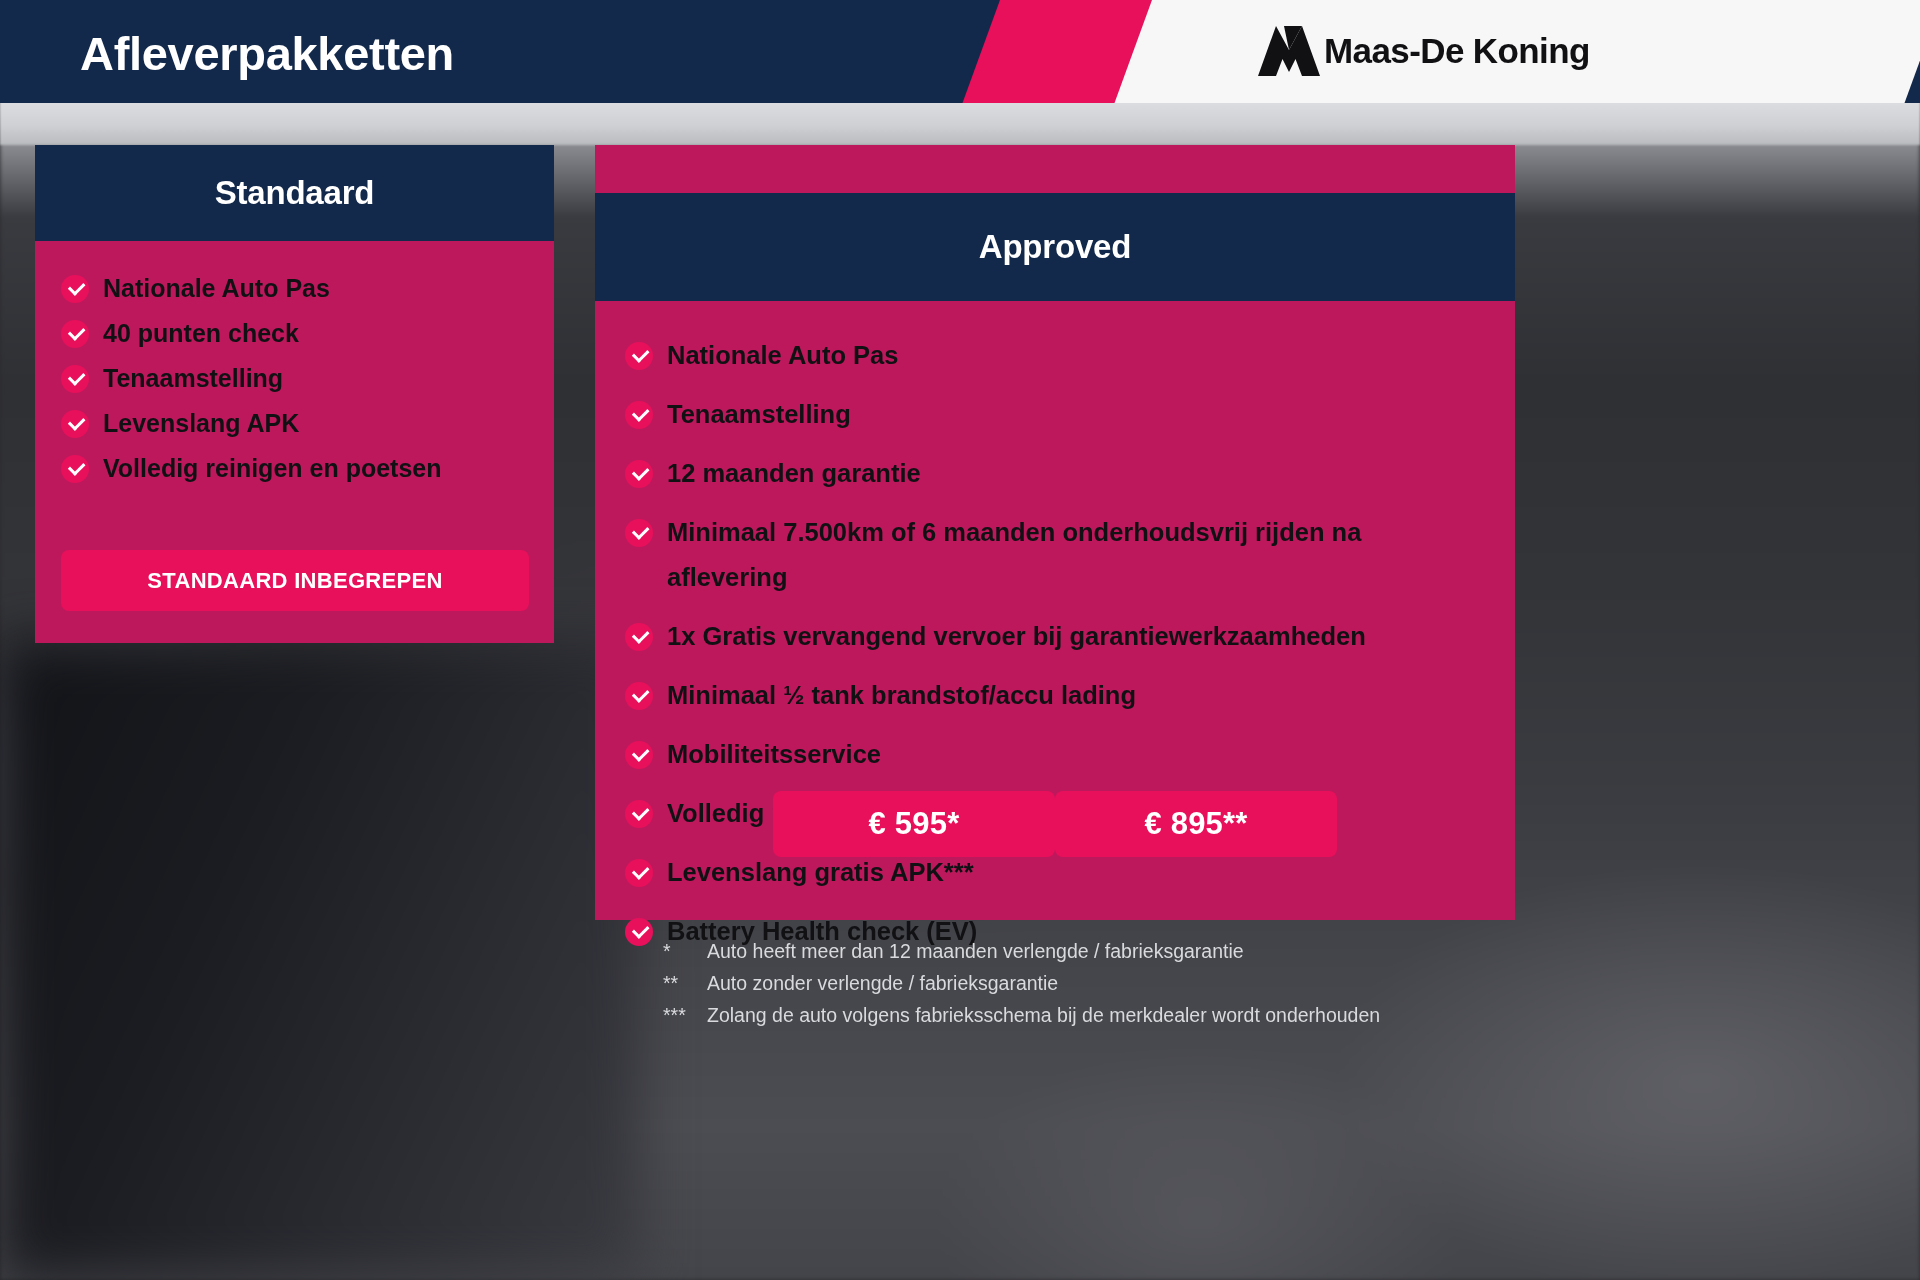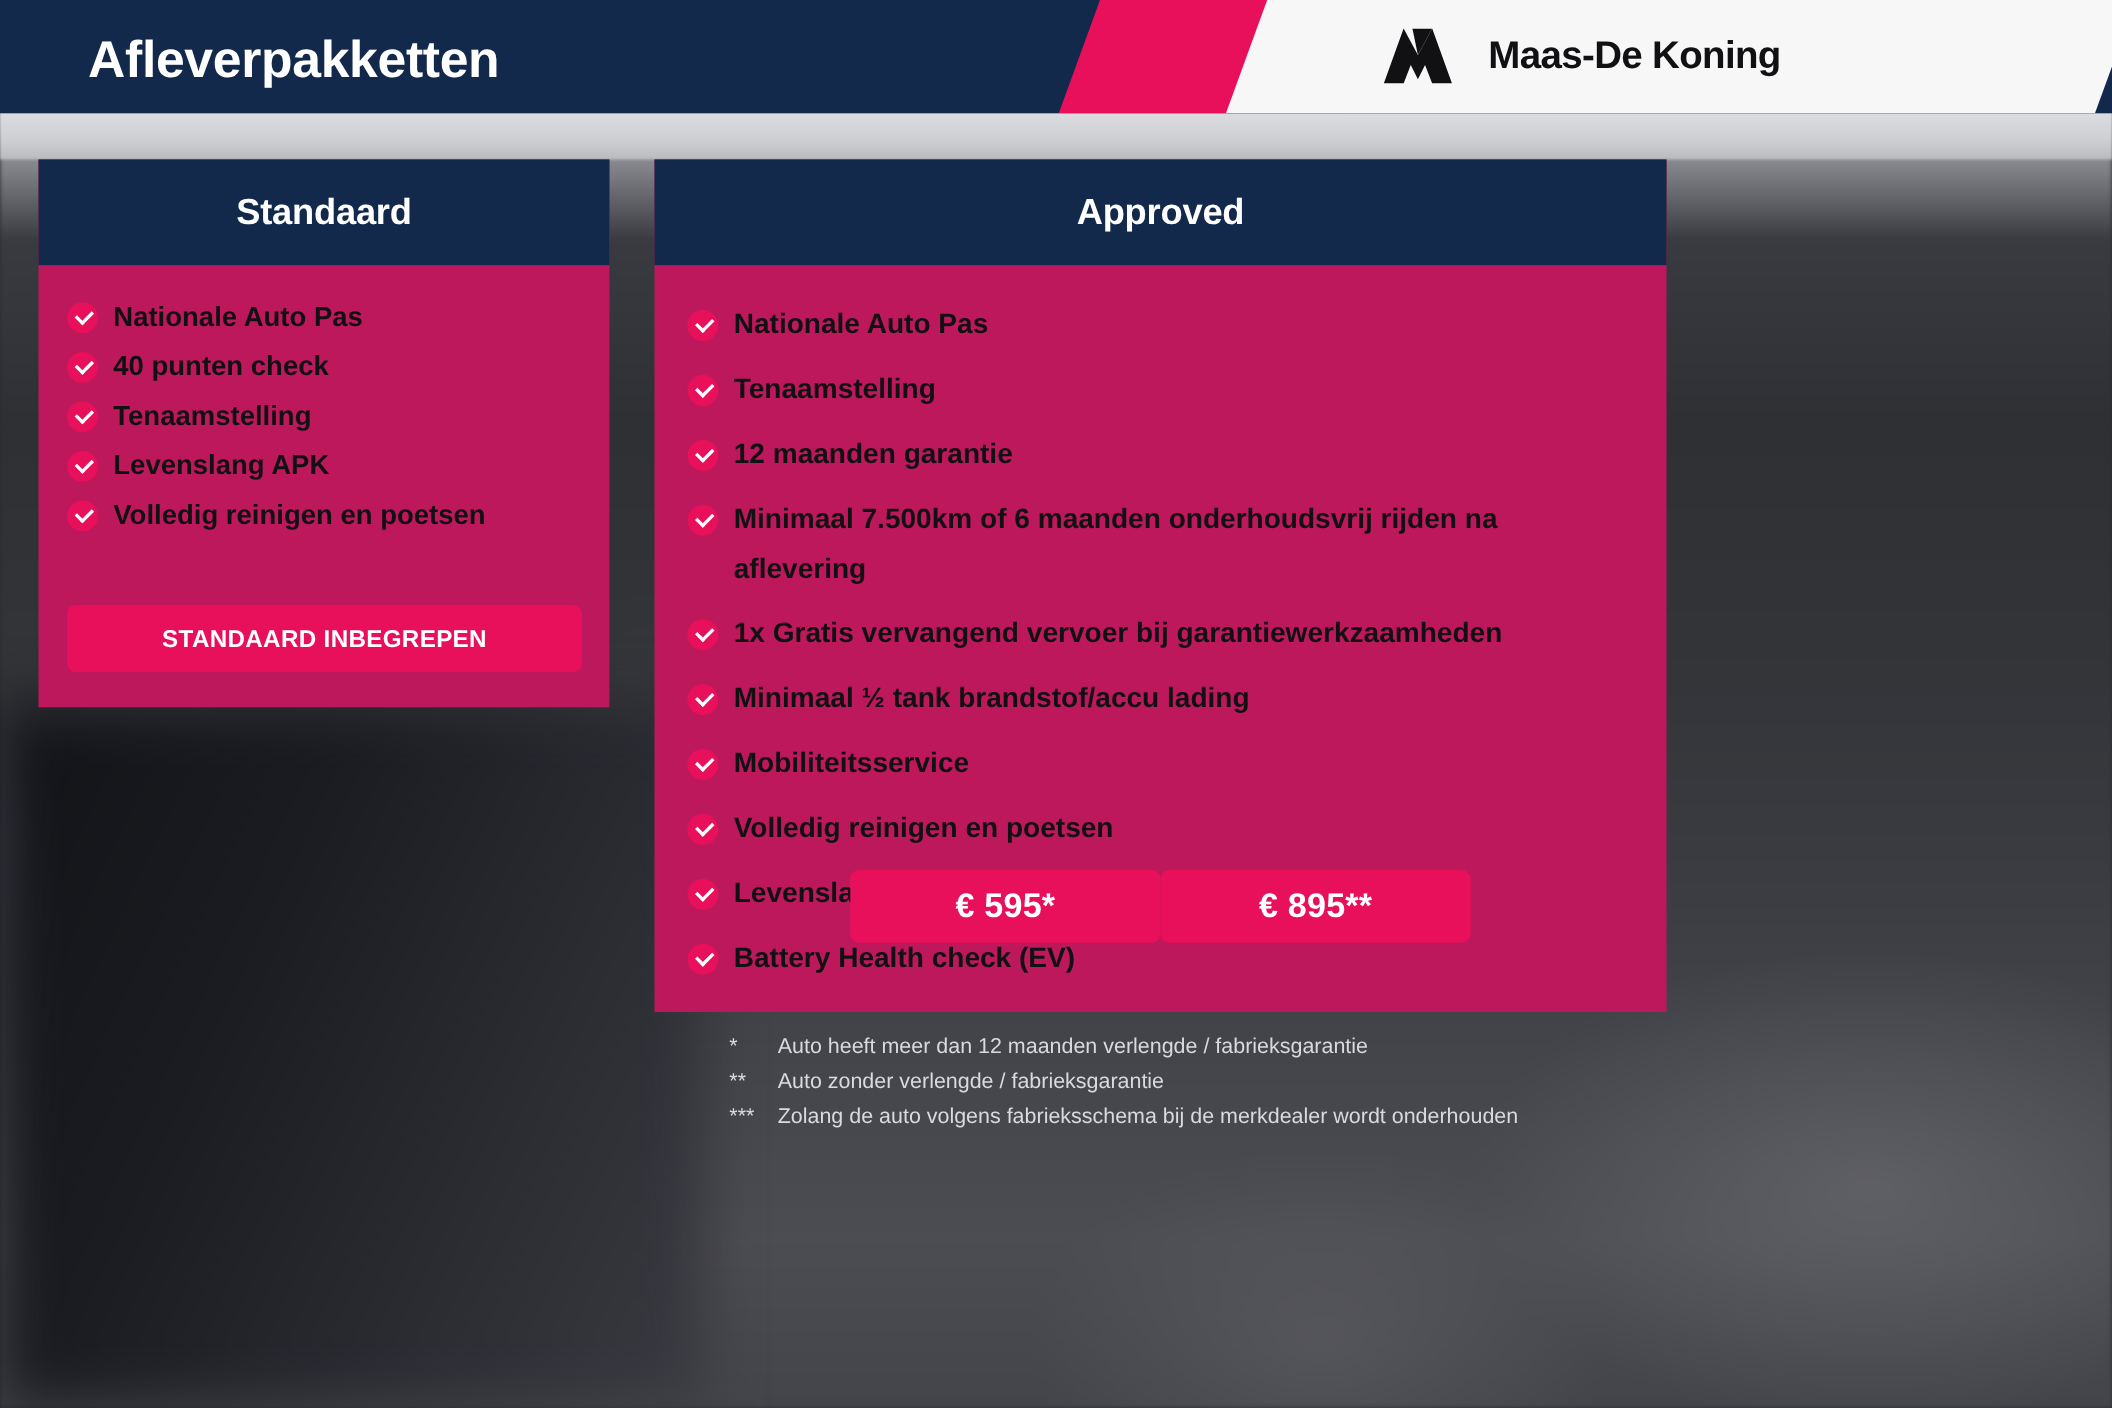--- a/index.html
+++ b/index.html
@@ -48,41 +48,41 @@
     background:#e8105a;
     transform:skewX(-20deg); transform-origin:top left;
   }
   #header-white-panel {
     position:absolute; top:0; left:1152px; width:790px; height:103px;
     background:#f7f7f8;
     transform:skewX(-20deg); transform-origin:top left;
   }
   #header-logo {
     position:absolute; left:1258px; top:26px;
-    display:flex; align-items:center; gap:33px; z-index:6;
+    display:flex; align-items:center; gap:4px; z-index:6;
   }
   #header-logo svg { display:block; }
   #logo-wordmark {
     color:#111114; font-size:35px; font-weight:bold; letter-spacing:-.6px; white-space:nowrap;
   }
 
   
   .card { position:absolute; background:#be185d; z-index:4; }
   .card-head {
     background:#13294b; color:#ffffff;
     display:flex; align-items:center; justify-content:center;
     font-size:33px; font-weight:bold; letter-spacing:-.2px;
   }
   .card-body { padding:0; }
 
   #card-standaard { left:35px; top:145px; width:519px; height:498px; }
   #card-standaard .card-head { height:96px; }
 
   #card-approved { left:595px; top:145px; width:920px; height:775px; }
-  #card-approved .card-head { height:96px; }
+  #card-approved .card-head { height:108px;margin-top:48px; }
 
   .feature-list { list-style:none; }
   #card-standaard .feature-list { margin:32px 0 0 26px; }
   #card-approved  .feature-list { margin:32px 0 0 30px; }
 
   .feature-item {
     display:flex; align-items:flex-start; gap:14px;
     margin-bottom:14px;
     color:#111114; font-weight:bold;
   }

